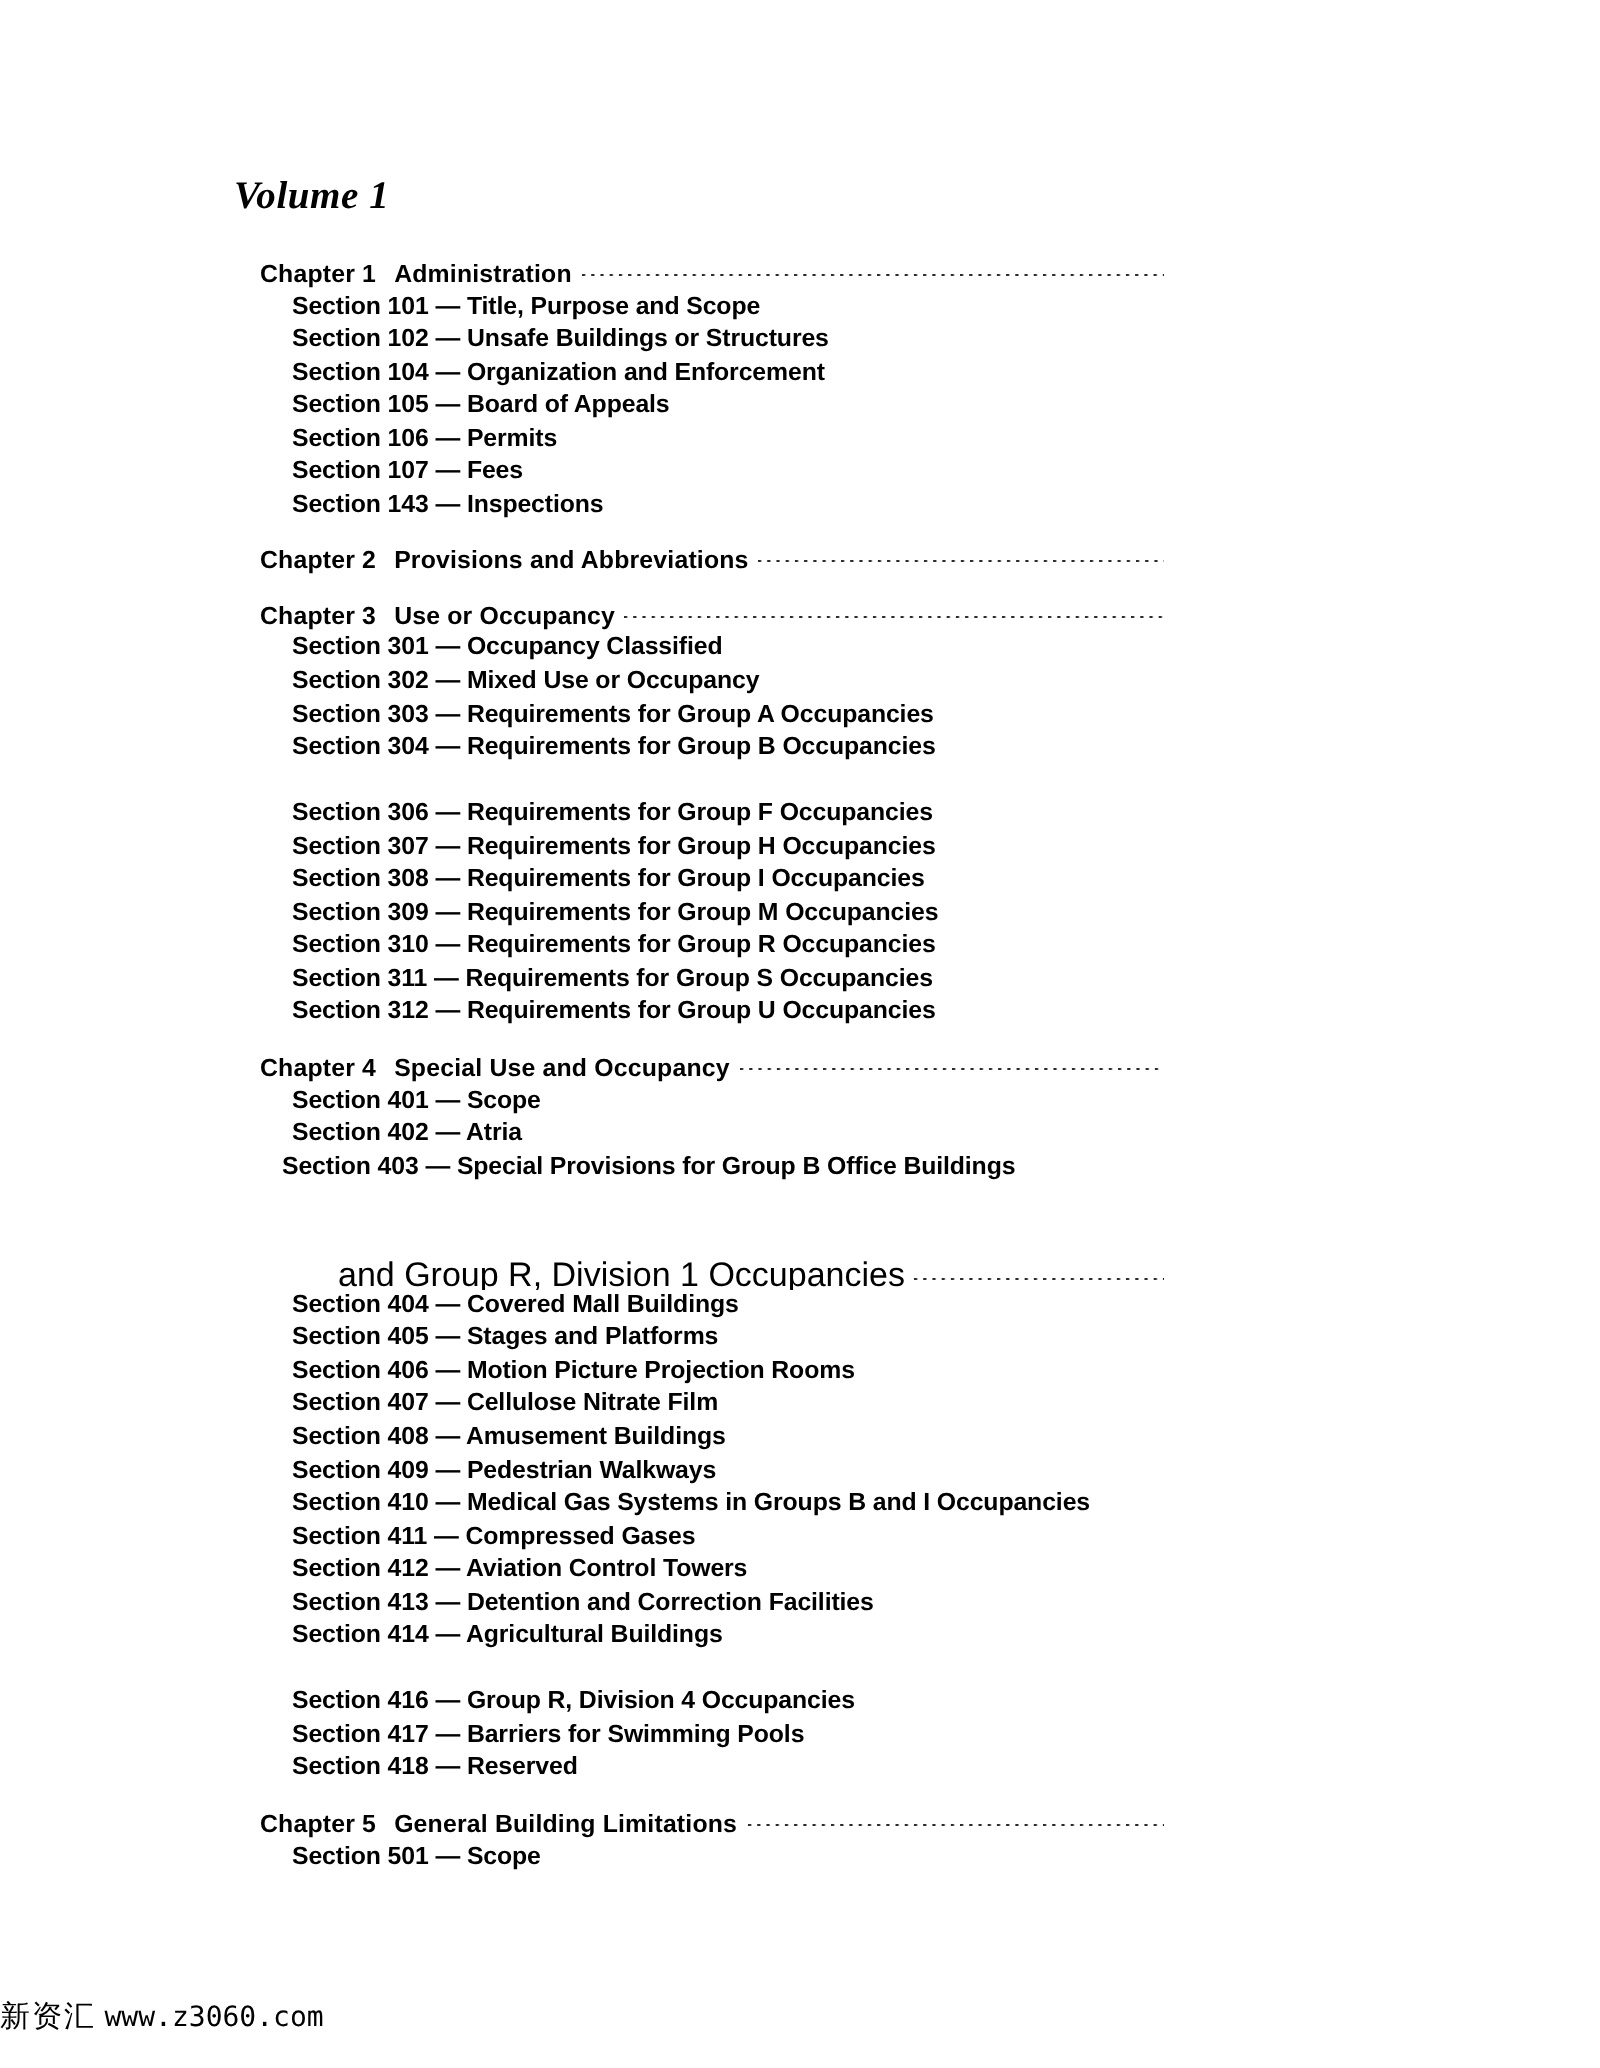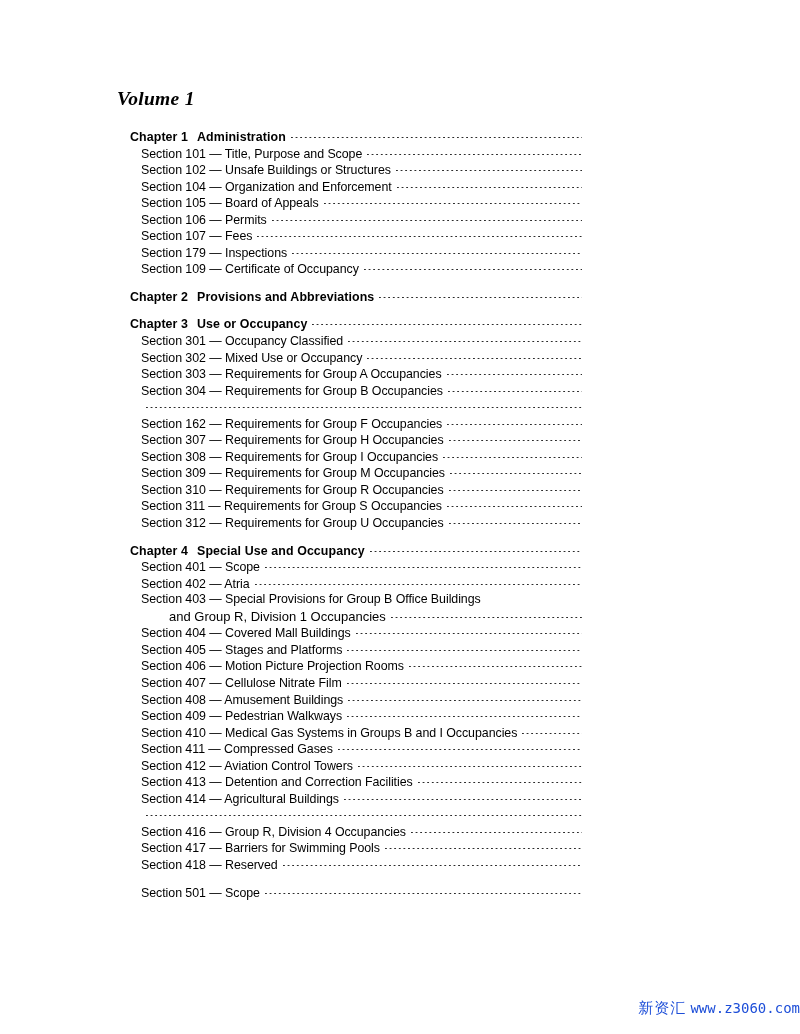--- a/index.html
+++ b/index.html
@@ -64,23 +64,24 @@
     letter-spacing: 0.1px;
     margin-left: 0;
   }
 
   .chapter-line .num {
     padding-right: 9px;
   }
 
   .section-line {
     font-size: 12.4px;
-    font-weight: normal;
+    font-weight: bold;
     margin-left: 11px;
     letter-spacing: -0.05px;
+    flex-direction: column;
   }
 
   .lbl {
     flex: 0 0 auto;
   }
 
   .lead {
     flex: 1 1 auto;
     position: relative;
     margin-left: 5px;
@@ -99,35 +100,36 @@
     background-repeat: repeat-x;
   }
 
   
   .cont-line {
     display: flex;
     align-items: baseline;
     height: 16.55px;
     overflow: hidden;
     white-space: nowrap;
-    font-size: 13px;
+    font-size: 17px;
     margin-left: 11px;
+    margin-top: 36px;
   }
   .cont-line .cont-indent {
     flex: 0 0 auto;
     width: 28px;
   }
 
   #footer {
     position: absolute;
     left: 0;
     top: 999px;
     width: 800px;
-    text-align: right;
-    color: #1d4ed8;
+    text-align: left;
+    color: #000000;
     font-size: 15px;
     font-family: "Liberation Serif", serif;
     letter-spacing: 0.5px;
     white-space: nowrap;
   }
   #footer .cn {
     font-family: "DejaVu Sans", sans-serif;
     letter-spacing: 1px;
   }
   #footer .url {
@@ -168,25 +170,21 @@
         </div>
         <div class="line section-line">
           <span class="lbl">Section 106 — Permits</span>
           <span class="lead"></span>
         </div>
         <div class="line section-line">
           <span class="lbl">Section 107 — Fees</span>
           <span class="lead"></span>
         </div>
         <div class="line section-line">
-          <span class="lbl">Section 179 — Inspections</span>
-          <span class="lead"></span>
-        </div>
-        <div class="line section-line">
-          <span class="lbl">Section 109 — Certificate of Occupancy</span>
+          <span class="lbl">Section 143 — Inspections</span>
           <span class="lead"></span>
         </div>
       </div>
       <div class="chapter-block">
         <div class="line chapter-line">
           <span class="lbl num">Chapter 2</span>
           <span class="lbl">Provisions and Abbreviations</span>
           <span class="lead"></span>
         </div>
       </div>
@@ -209,21 +207,21 @@
           <span class="lead"></span>
         </div>
         <div class="line section-line">
           <span class="lbl">Section 304 — Requirements for Group B Occupancies</span>
           <span class="lead"></span>
         </div>
         <div class="line section-line">
           <span class="lead"></span>
         </div>
         <div class="line section-line">
-          <span class="lbl">Section 162 — Requirements for Group F Occupancies</span>
+          <span class="lbl">Section 306 — Requirements for Group F Occupancies</span>
           <span class="lead"></span>
         </div>
         <div class="line section-line">
           <span class="lbl">Section 307 — Requirements for Group H Occupancies</span>
           <span class="lead"></span>
         </div>
         <div class="line section-line">
           <span class="lbl">Section 308 — Requirements for Group I Occupancies</span>
           <span class="lead"></span>
         </div>
@@ -320,20 +318,25 @@
         <div class="line section-line">
           <span class="lbl">Section 417 — Barriers for Swimming Pools</span>
           <span class="lead"></span>
         </div>
         <div class="line section-line">
           <span class="lbl">Section 418 — Reserved</span>
           <span class="lead"></span>
         </div>
       </div>
       <div class="chapter-block">
+        <div class="line chapter-line">
+          <span class="lbl num">Chapter 5</span>
+          <span class="lbl">General Building Limitations</span>
+          <span class="lead"></span>
+        </div>
         <div class="line section-line">
           <span class="lbl">Section 501 — Scope</span>
           <span class="lead"></span>
         </div>
       </div>
     </div>
 
   <div id="footer">
     <span class="cn">新资汇</span><span> </span><span class="url">www.z3060.com</span>
   </div>

